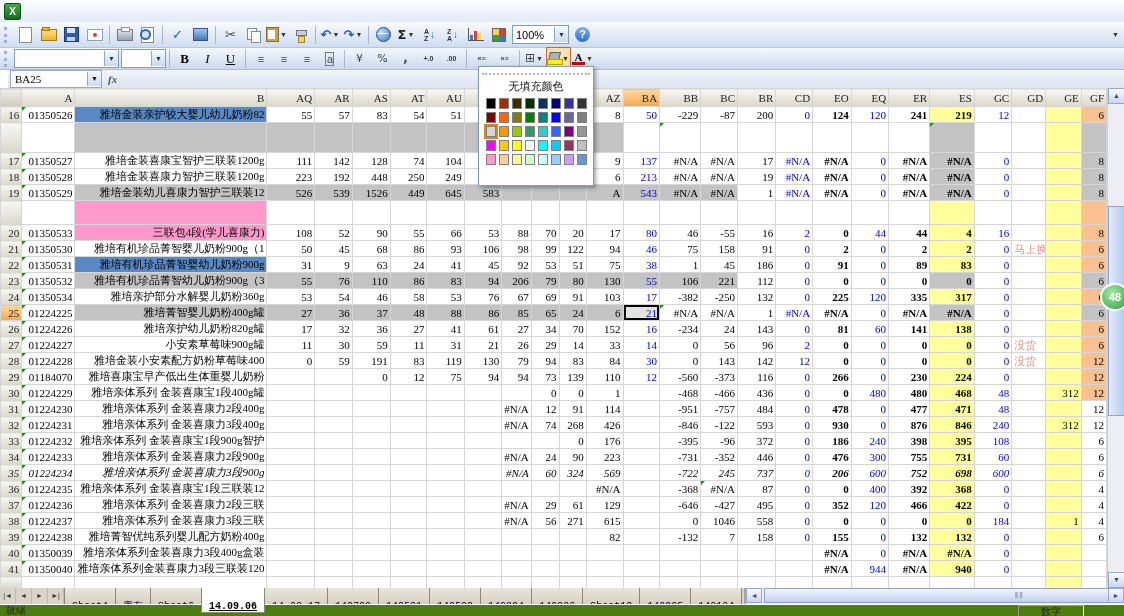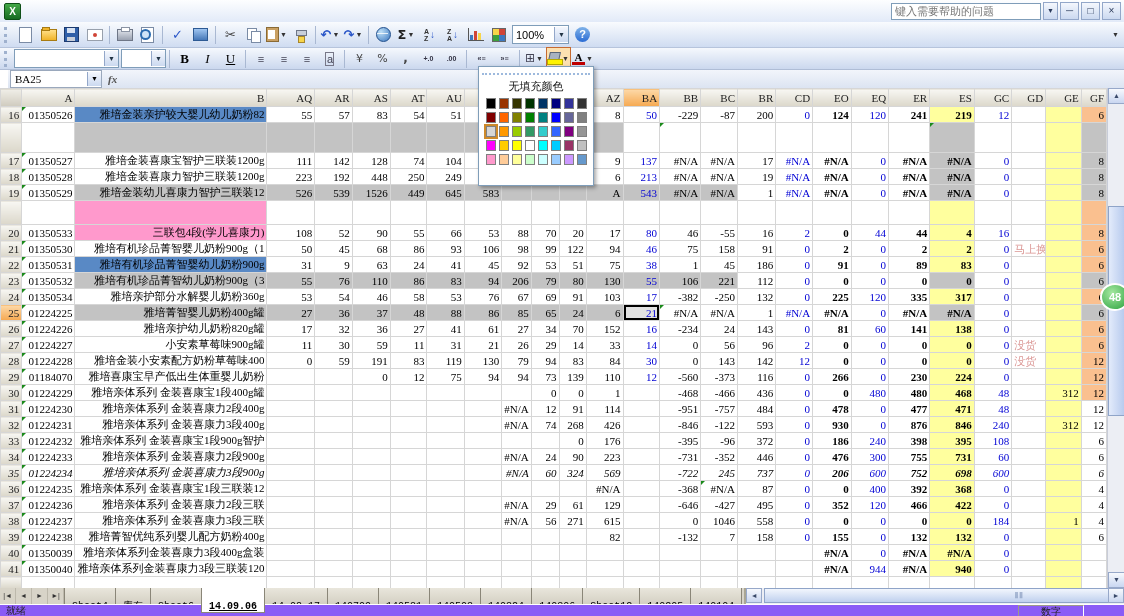--- a/index.html
+++ b/index.html
@@ -116,42 +116,35 @@
   .tnav{width:15px;text-align:center;line-height:15px;font-size:7px;color:#333;background:#D8D4C8;border-right:1px solid #BDB9AC;}
   .tab{padding:12px 7px;line-height:14px;background:linear-gradient(#E9E6DC,#C9C5B6);border:1px solid #8A8678;border-top:none;
     margin-right:-1px;font-family:Liberation Mono, monospace;white-space:nowrap;}
   .tab.active{background:#fff;font-weight:bold;text-decoration:underline;z-index:2;}
   #hscroll{flex:1;position:relative;background:#ECEEF4;border-left:2px solid #AAA694;margin-left:3px;}
   #hthumb{position:absolute;left:4px;top:0;width:510px;height:15px;background:linear-gradient(#F2F6FD,#BFD0EE);border:1px solid #8FA4C8;box-sizing:border-box;}
   #hthumb:after{content:"⦀⦀";display:block;text-align:center;font-size:8px;color:#7288B0;line-height:14px;letter-spacing:1px;}
   .harr{position:absolute;top:0;width:16px;height:15px;background:linear-gradient(#F7F9FD,#C9D6F1);border:1px solid #97A8C9;
     box-sizing:border-box;font-size:7px;text-align:center;line-height:13px;color:#3A4A6A;}
   
-  #status{position:absolute;left:0;top:604px;width:1124px;height:12px;background:#8b5cf6;border-top:1px solid #fff;font-size:10px;color:#222;}
+  #status{position:absolute;left:0;top:604px;width:1124px;height:12px;background:#4d7c0f;border-top:1px solid #fff;font-size:10px;color:#222;}
   #stready{position:absolute;left:6px;top:0;line-height:12px;}
   #stnum{position:absolute;left:1018px;top:0;width:64px;line-height:11px;text-align:center;border:1px solid;border-color:#9C9A8A #fff #fff #9C9A8A;}
   
   #badge{position:absolute;left:1100px;top:283px;width:30px;height:28px;border-radius:50%;z-index:60;
     background:radial-gradient(circle at 10px 8px,#A5E8A0,#28A03C);border:2px solid #fff;box-sizing:border-box;
     color:#fff;font-weight:bold;font-size:11px;text-align:center;line-height:24px;}
 </style>
 </head>
 <body>
 
 <div id="win">
 
   <div id="menubar">
     <span class="appicon">X</span>
-    <span id="helpbox">
-      <span id="helpinput">键入需要帮助的问题</span>
-      <span class="winbtn" style="width:13px;font-size:7px;">▼</span>
-      <span class="winbtn">─</span>
-      <span class="winbtn">□</span>
-      <span class="winbtn" style="margin-right:3px;">×</span>
-    </span>
   </div>
 
   <div id="tb1">
       <span class="grip"></span>
       <span class="tbtn">
         <span style="display:flex;align-items:center;">
           <span class="i-page"></span>
         </span>
       </span>
       <span class="tbtn">

